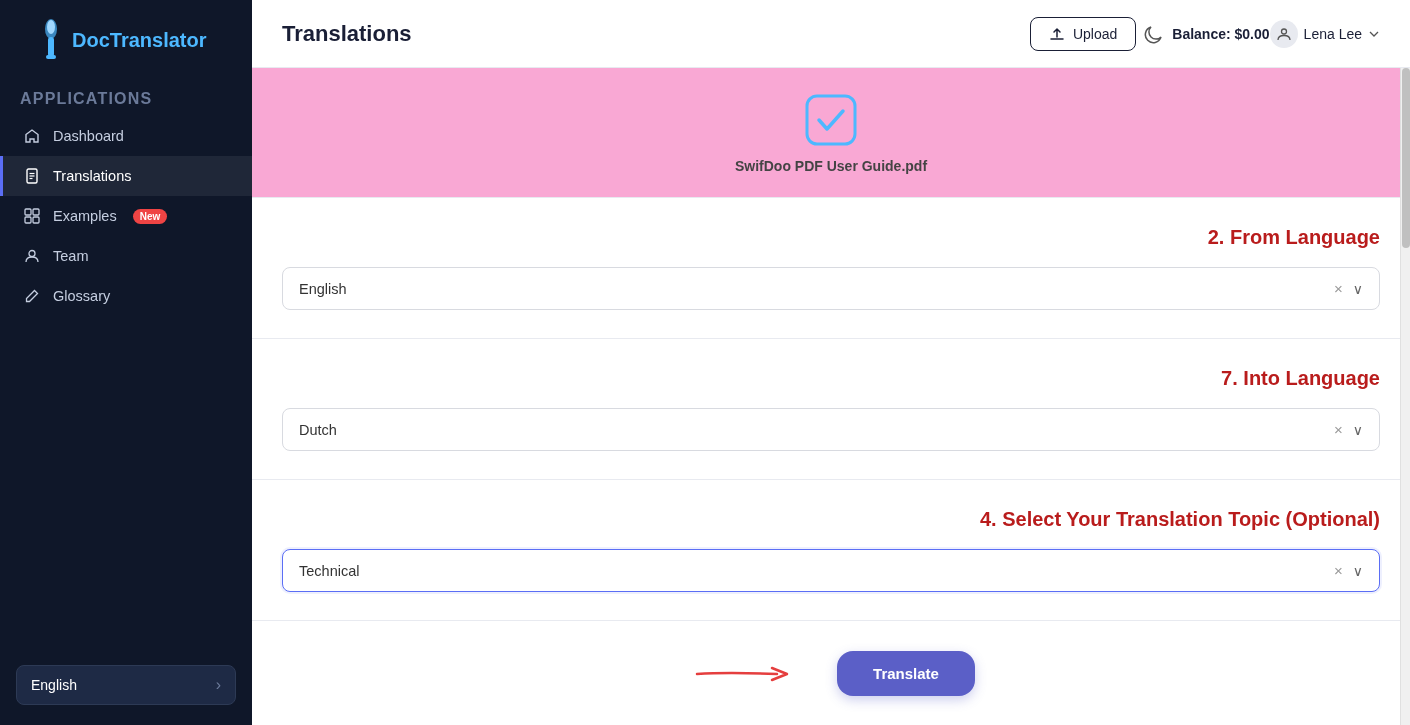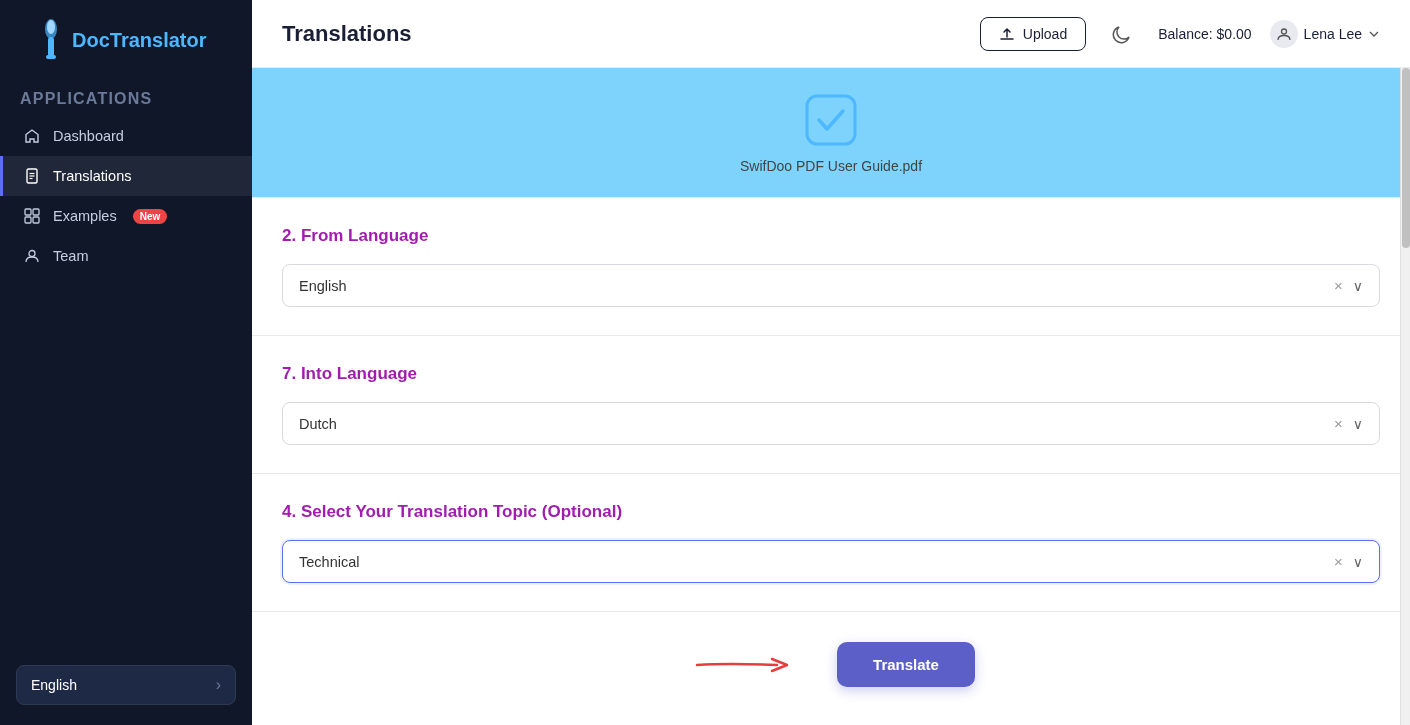--- a/index.html
+++ b/index.html
@@ -117,21 +117,20 @@
       flex-shrink: 0;
     }
     .topbar-title {
       font-size: 22px;
       font-weight: 600;
       color: #1a1f36;
     }
     .topbar-right {
       display: flex;
       align-items: center;
-      gap: 18px;
     }
     .upload-btn {
       display: flex;
       align-items: center;
       gap: 8px;
       border: 1.5px solid #1a1f36;
       background: #fff;
       border-radius: 8px;
       padding: 8px 18px;
       font-size: 14px;
@@ -147,21 +146,21 @@
       display: flex; align-items: center; justify-content: center;
       cursor: pointer;
       font-size: 18px;
       color: #555;
     }
     .balance-pill {
       display: flex;
       align-items: center;
       gap: 6px;
       font-size: 14px;
-      font-weight: 400;
+      font-weight: 700;
       color: #1a1f36;
     }
     .user-menu {
       display: flex;
       align-items: center;
       gap: 6px;
       cursor: pointer;
       font-size: 14px;
       color: #1a1f36;
     }
@@ -195,27 +194,28 @@
     
     .content-area {
       flex: 1;
       overflow-y: auto;
       position: relative;
       background: #fff;
     }
 
     
     .file-preview-section {
-      background: #7dd3fc;
+      background: #f9a8d4;
       border-bottom: 1px solid #e8eaf0;
       padding: 20px 30px;
       display: flex;
       align-items: center;
       justify-content: center;
       min-height: 130px;
+      font-weight: bold;
     }
     .file-card {
       display: flex;
       flex-direction: column;
       align-items: center;
       gap: 10px;
     }
     .file-check-icon {
       width: 56px;
       height: 56px;
@@ -224,24 +224,25 @@
       font-size: 14px;
       color: #444;
     }
 
     
     .form-section {
       padding: 28px 30px;
       border-bottom: 1px solid #e8eaf0;
     }
     .section-title {
-      font-size: 17px;
+      font-size: 20px;
       font-weight: 600;
-      color: #a21caf;
+      color: #b91c1c;
       margin-bottom: 18px;
+      text-align: right;
     }
     .select-control {
       border: 1.5px solid #d8dae0;
       border-radius: 8px;
       padding: 12px 16px;
       font-size: 14.5px;
       color: #333;
       display: flex;
       align-items: center;
       justify-content: space-between;
@@ -274,21 +275,21 @@
       display: flex;
       align-items: center;
       justify-content: center;
       gap: 30px;
       position: relative;
     }
     .translate-btn {
       background: #5b5fc7;
       color: #fff;
       border: none;
-      border-radius: 10px;
+      border-radius: 16px;
       padding: 14px 36px;
       font-size: 15px;
       font-weight: 600;
       cursor: pointer;
       box-shadow: 0 4px 12px rgba(91,95,199,0.3);
     }
   </style>
 </head>
 <body>
 
@@ -349,20 +350,28 @@
     <div class="nav-item">
       <span class="nav-icon">
         <svg width="16" height="16" viewBox="0 0 16 16" fill="none">
           <circle cx="8" cy="5.5" r="3" stroke="#c5cee0" stroke-width="1.3"></circle>
           <path d="M2 14c0-3.3 2.7-5 6-5s6 1.7 6 5" stroke="#c5cee0" stroke-width="1.3" fill="none"></path>
         </svg>
       </span>
       <span>Team</span>
     </div>
 
+    <div class="nav-item">
+      <span class="nav-icon">
+        <svg width="16" height="16" viewBox="0 0 16 16" fill="none">
+          <path d="M10.5 2.5l3 3-8 8H2.5v-3l8-8z" stroke="#c5cee0" stroke-width="1.3" fill="none"></path>
+        </svg>
+      </span>
+      <span>Glossary</span>
+    </div>
   </nav>
 
   <div class="lang-switcher">
     <span>English</span>
     <span class="lang-switcher-arrow">›</span>
   </div>
 </aside>
 
 <div class="main">
 

